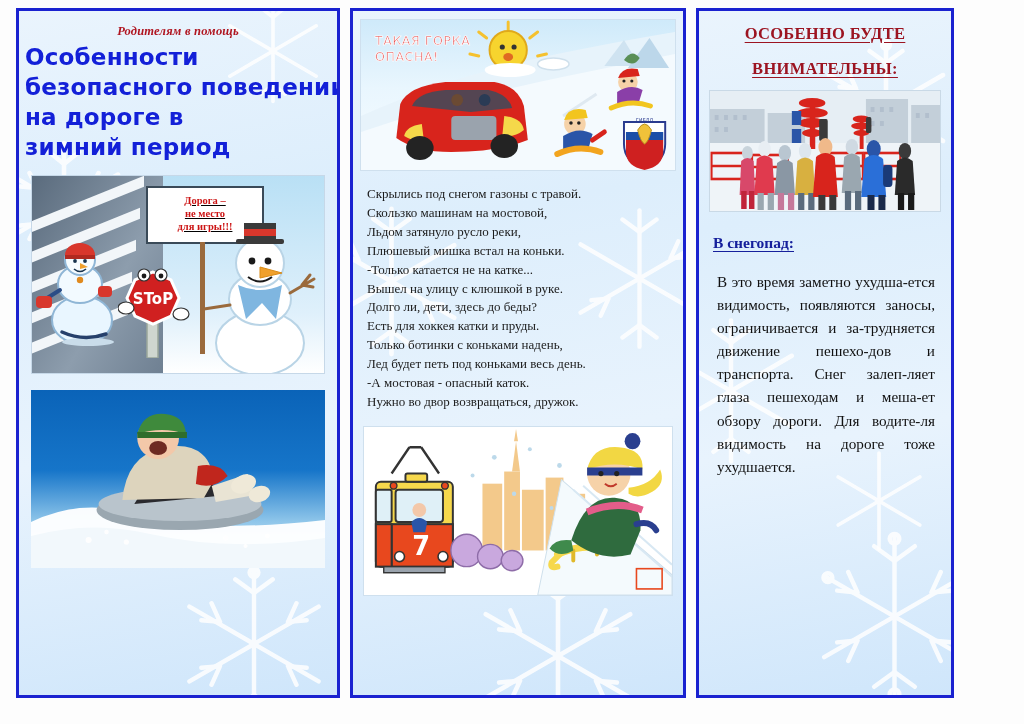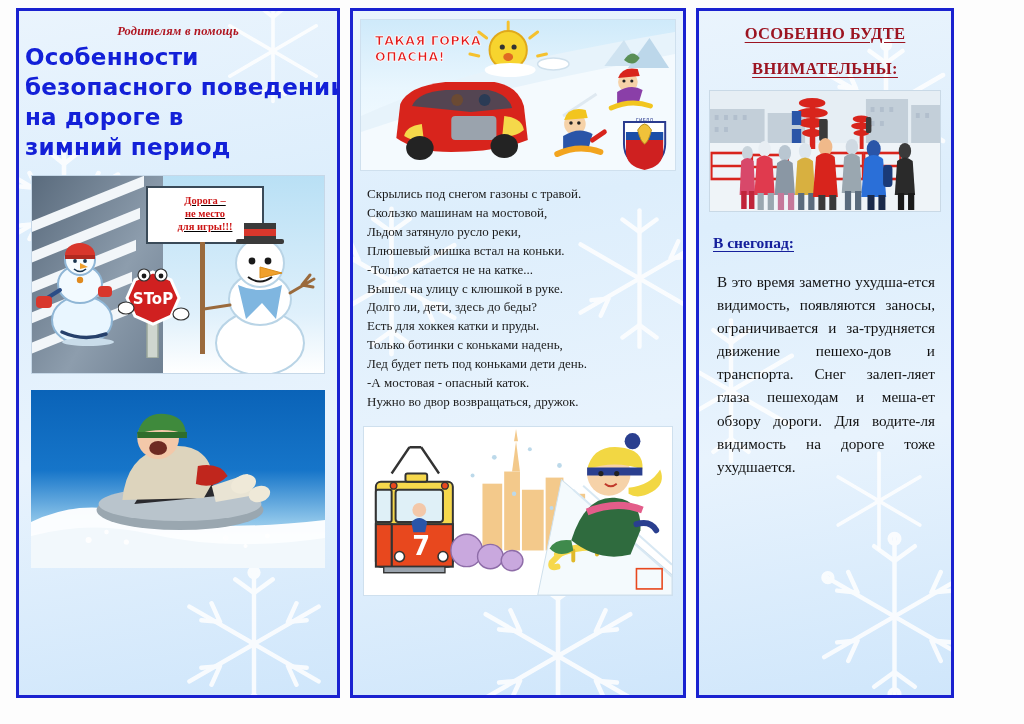--- a/index.html
+++ b/index.html
@@ -65,21 +65,21 @@
 
   
   .sledphoto{margin:16px 12px 0 12px;height:178px;
     background:linear-gradient(180deg,#0a63b8 0%,#1675c9 45%,#8fc6ea 74%,#e8f3fb 100%);}
 
   
   .banner{margin:8px 7px 0 7px;height:150px;border:1px solid #cfe0ee;
     background:linear-gradient(180deg,#cfeafa 0%,#e9f6fe 45%,#f7fcff 100%);}
   .banner-caption{
     position:absolute;left:14px;top:13px;
-    color:#e21b1b;font-family:"DejaVu Sans",sans-serif;font-weight:bold;
+    color:#e21b1b;font-family:"DejaVu Sans",sans-serif;font-weight:normal;
     font-size:12.5px;line-height:1.25;letter-spacing:.6px;
     -webkit-text-stroke:.7px #ffffff;text-shadow:0 0 2px #fff;
   }
   .poem{
     margin:14px 0 0 0;padding:0 8px 0 14px;
     font-family:"Liberation Serif",serif;
     font-size:13px;line-height:1.455;color:#1b1b1b;
   }
   .poem div{white-space:nowrap;}
   .tram{margin:14px 10px 0 10px;height:168px;border:1px solid #cfe0ee;
@@ -357,21 +357,21 @@
       <div class="poem">
         <div> Скрылись под снегом газоны с травой.</div>
         <div>Скользко машинам на мостовой,</div>
         <div>Льдом затянуло русло реки,</div>
         <div>Плюшевый мишка встал на коньки.</div>
         <div>-Только катается не на катке...</div>
         <div>Вышел на улицу с клюшкой в руке.</div>
         <div>Долго ли, дети, здесь до беды?</div>
         <div>Есть для хоккея катки и пруды.</div>
         <div>Только ботинки с коньками надень,</div>
-        <div>Лед будет петь под коньками дети день.</div>
+        <div>Лед будет петь под коньками весь день.</div>
         <div>-А мостовая - опасный каток.</div>
         <div>Нужно во двор возвращаться, дружок.</div>
       </div>
 
       <div class="img-box tram">
         <svg width="100%" height="100%" viewBox="0 0 312 166" preserveAspectRatio="none">
           <rect x="0" y="0" width="312" height="166" fill="#ffffff"></rect>
           <g fill="#f3c98b">
             <rect x="120" y="56" width="20" height="66"></rect>
               <rect x="142" y="44" width="16" height="78"></rect>

